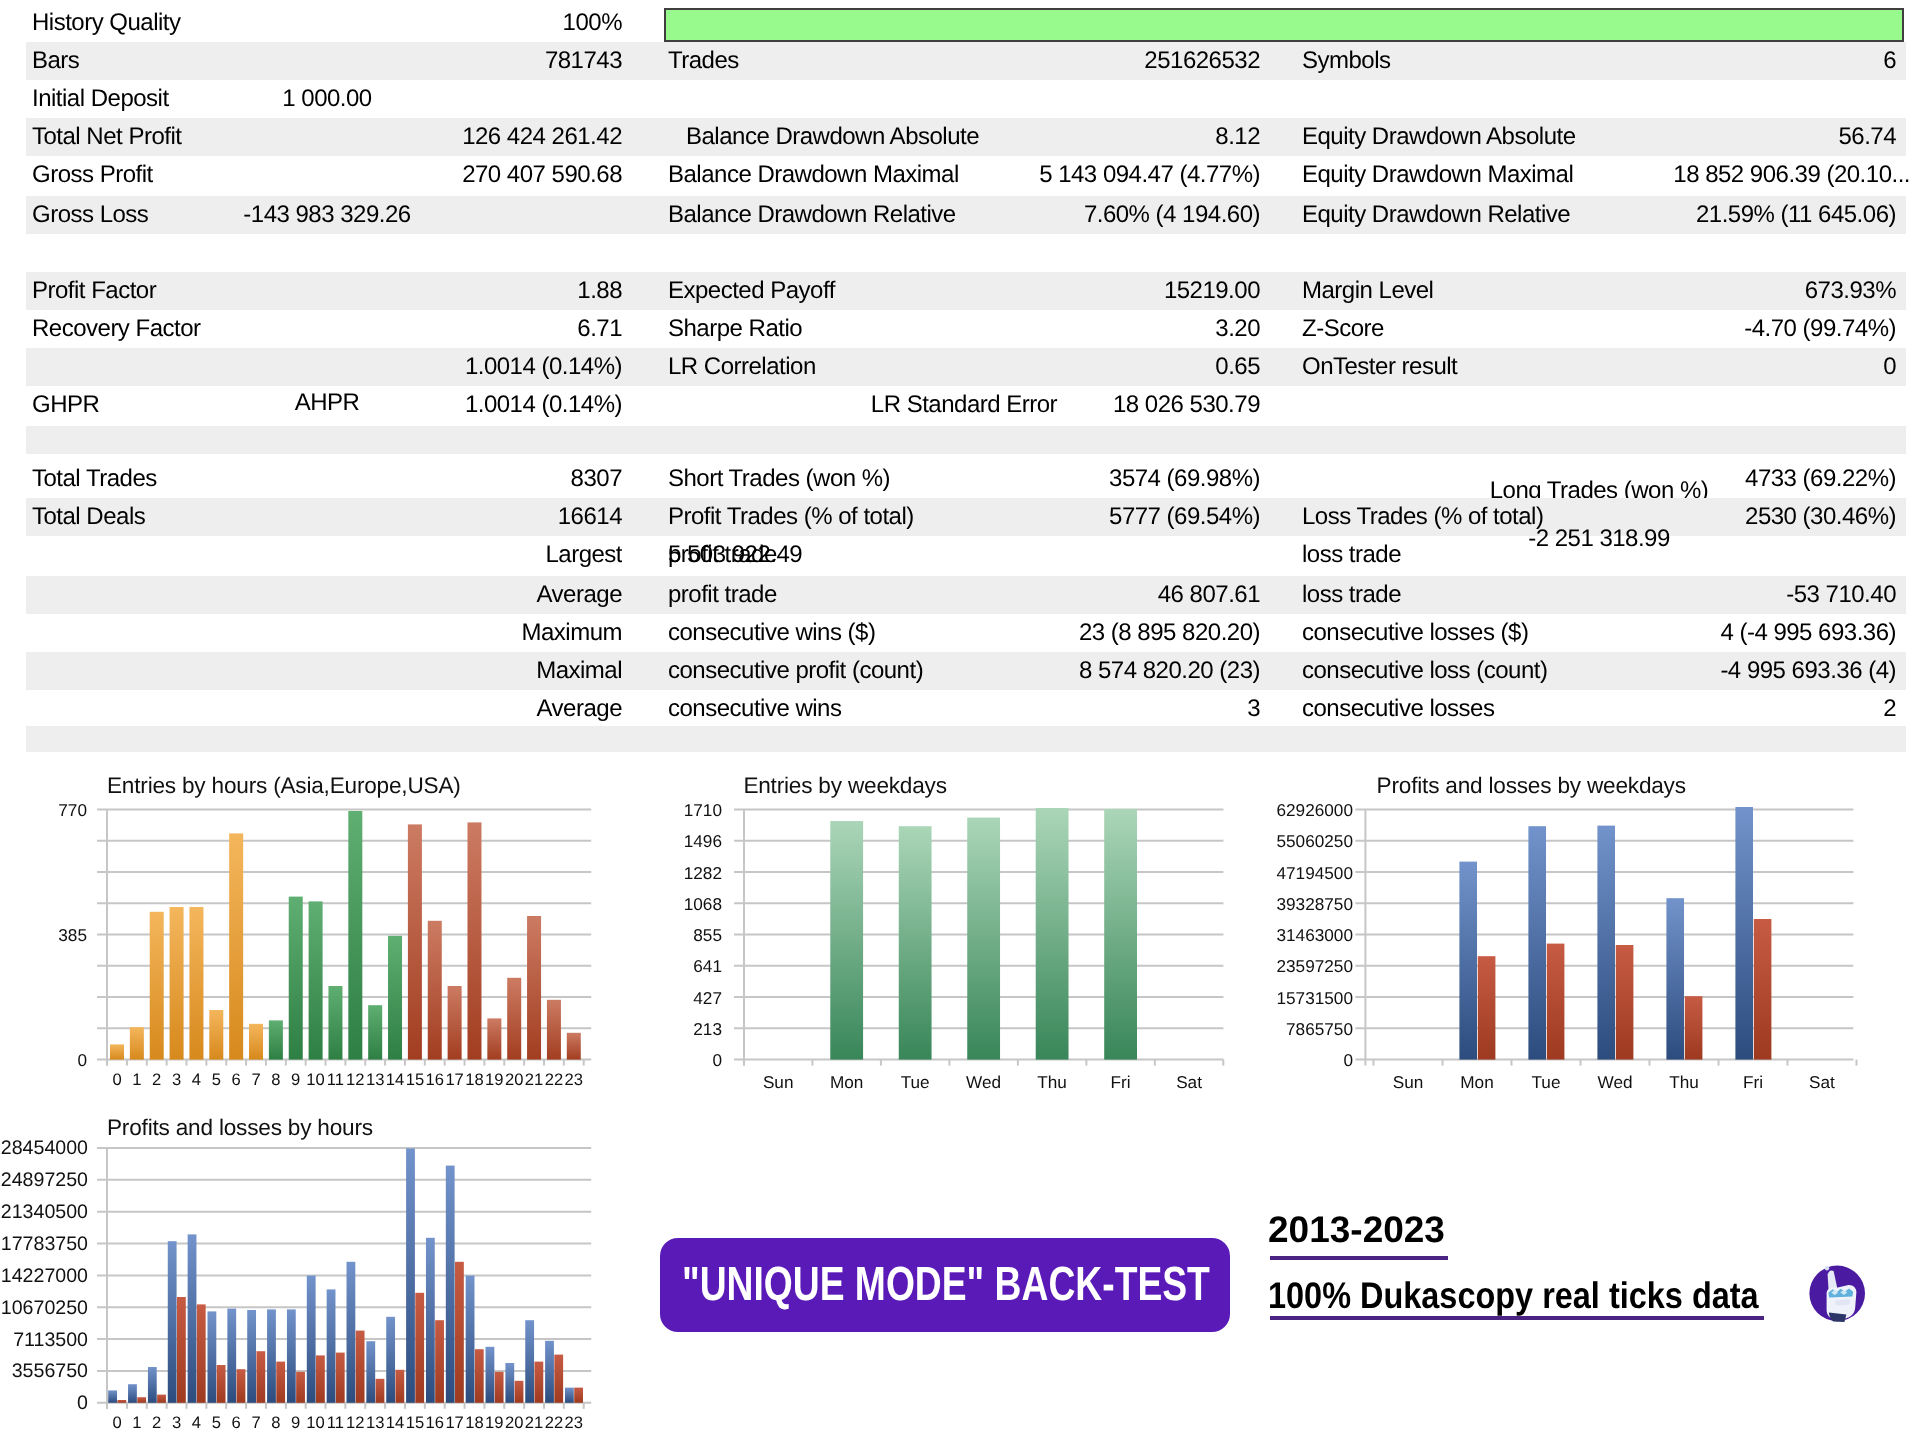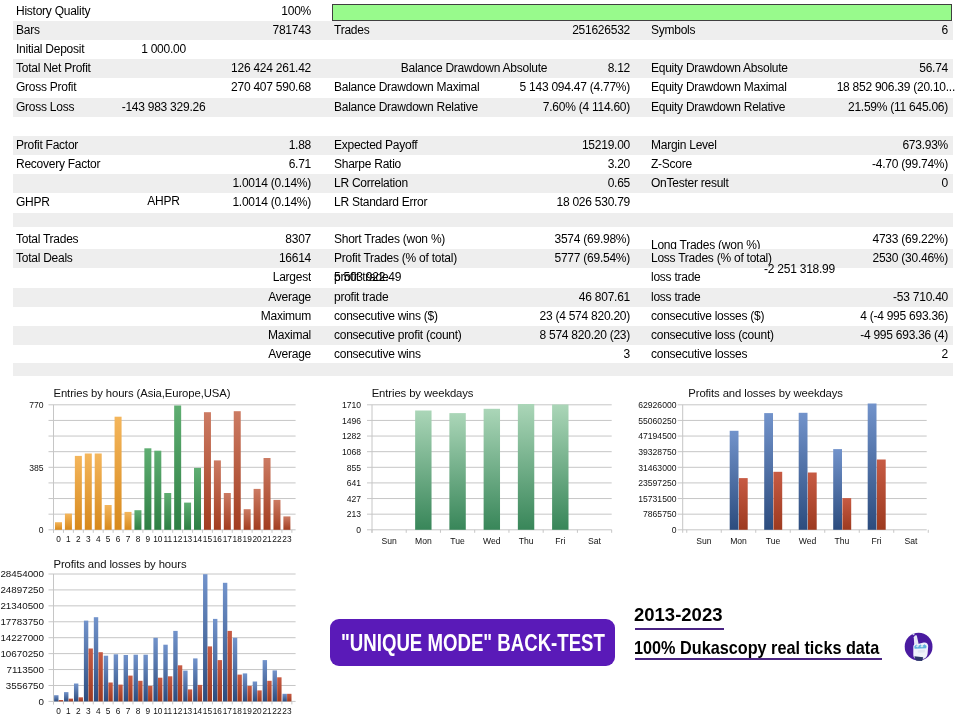--- a/index.html
+++ b/index.html
@@ -23,35 +23,35 @@
 <div class="c" style="top:20.8px;left:16px;width:295px;text-align:right">781743</div>
 <div class="c" style="top:20.8px;left:334px;width:296px;text-align:left">Trades</div>
 <div class="c" style="top:20.8px;left:334px;width:296px;text-align:right">251626532</div>
 <div class="c" style="top:20.8px;left:651px;width:297px;text-align:left">Symbols</div>
 <div class="c" style="top:20.8px;left:651px;width:297px;text-align:right">6</div>
 <div class="c" style="top:40.0px;left:16px;width:295px;text-align:left">Initial Deposit</div>
 <div class="c" style="top:40.0px;left:16px;width:295px;text-align:center">1 000.00</div>
 <div class="gband" style="top:59.2px"></div>
 <div class="c" style="top:59.2px;left:16px;width:295px;text-align:left">Total Net Profit</div>
 <div class="c" style="top:59.2px;left:16px;width:295px;text-align:right">126 424 261.42</div>
-<div class="c" style="top:59.2px;left:326px;width:296px;text-align:center">Balance Drawdown Absolute</div>
+<div class="c" style="top:59.2px;left:343px;width:296px;text-align:left">Balance Drawdown Absolute</div>
 <div class="c" style="top:59.2px;left:334px;width:296px;text-align:right">8.12</div>
 <div class="c" style="top:59.2px;left:651px;width:297px;text-align:left">Equity Drawdown Absolute</div>
 <div class="c" style="top:59.2px;left:651px;width:297px;text-align:right">56.74</div>
 <div class="c" style="top:78.4px;left:16px;width:295px;text-align:left">Gross Profit</div>
 <div class="c" style="top:78.4px;left:16px;width:295px;text-align:right">270 407 590.68</div>
 <div class="c" style="top:78.4px;left:334px;width:296px;text-align:left">Balance Drawdown Maximal</div>
 <div class="c" style="top:78.4px;left:334px;width:296px;text-align:right">5 143 094.47 (4.77%)</div>
 <div class="c" style="top:78.4px;left:651px;width:297px;text-align:left">Equity Drawdown Maximal</div>
 <div class="c" style="top:78.4px;left:651px;width:304px;text-align:right">18 852 906.39 (20.10...</div>
 <div class="gband" style="top:97.6px"></div>
 <div class="c" style="top:97.6px;left:16px;width:295px;text-align:left">Gross Loss</div>
 <div class="c" style="top:97.6px;left:16px;width:295px;text-align:center">-143 983 329.26</div>
 <div class="c" style="top:97.6px;left:334px;width:296px;text-align:left">Balance Drawdown Relative</div>
-<div class="c" style="top:97.6px;left:334px;width:296px;text-align:right">7.60% (4 114.60)</div>
+<div class="c" style="top:97.6px;left:334px;width:296px;text-align:right">7.60% (4 194.60)</div>
 <div class="c" style="top:97.6px;left:651px;width:297px;text-align:left">Equity Drawdown Relative</div>
 <div class="c" style="top:97.6px;left:651px;width:297px;text-align:right">21.59% (11 645.06)</div>
 <div class="gband" style="top:135.5px"></div>
 <div class="c" style="top:135.5px;left:16px;width:295px;text-align:left">Profit Factor</div>
 <div class="c" style="top:135.5px;left:16px;width:295px;text-align:right">1.88</div>
 <div class="c" style="top:135.5px;left:334px;width:296px;text-align:left">Expected Payoff</div>
 <div class="c" style="top:135.5px;left:334px;width:296px;text-align:right">15219.00</div>
 <div class="c" style="top:135.5px;left:651px;width:297px;text-align:left">Margin Level</div>
 <div class="c" style="top:135.5px;left:651px;width:297px;text-align:right">673.93%</div>
 <div class="c" style="top:154.7px;left:16px;width:295px;text-align:left">Recovery Factor</div>
@@ -62,27 +62,27 @@
 <div class="c" style="top:154.7px;left:651px;width:297px;text-align:right">-4.70 (99.74%)</div>
 <div class="gband" style="top:173.9px"></div>
 <div class="c" style="top:192px;left:16px;width:295px;text-align:center">AHPR</div>
 <div class="c" style="top:173.9px;left:16px;width:295px;text-align:right">1.0014 (0.14%)</div>
 <div class="c" style="top:173.9px;left:334px;width:296px;text-align:left">LR Correlation</div>
 <div class="c" style="top:173.9px;left:334px;width:296px;text-align:right">0.65</div>
 <div class="c" style="top:173.9px;left:651px;width:297px;text-align:left">OnTester result</div>
 <div class="c" style="top:173.9px;left:651px;width:297px;text-align:right">0</div>
 <div class="c" style="top:193.1px;left:16px;width:295px;text-align:left">GHPR</div>
 <div class="c" style="top:193.1px;left:16px;width:295px;text-align:right">1.0014 (0.14%)</div>
-<div class="c" style="top:193.1px;left:334px;width:296px;text-align:left">LR Standard Error</div>
+<div class="c" style="top:193.1px;left:334px;width:296px;text-align:center">LR Standard Error</div>
 <div class="c" style="top:193.1px;left:334px;width:296px;text-align:right">18 026 530.79</div>
 <div class="c" style="top:230.0px;left:16px;width:295px;text-align:left">Total Trades</div>
 <div class="c" style="top:230.0px;left:16px;width:295px;text-align:right">8307</div>
 <div class="c" style="top:230.0px;left:334px;width:296px;text-align:left">Short Trades (won %)</div>
 <div class="c" style="top:230.0px;left:334px;width:296px;text-align:right">3574 (69.98%)</div>
-<div class="c" style="top:236px;left:651px;width:297px;text-align:left">Long Trades (won %)</div>
+<div class="c" style="top:236px;left:651px;width:297px;text-align:center">Long Trades (won %)</div>
 <div class="c" style="top:230.0px;left:651px;width:297px;text-align:right">4733 (69.22%)</div>
 <div class="gband" style="top:249.2px"></div>
 <div class="c" style="top:249.2px;left:16px;width:295px;text-align:left">Total Deals</div>
 <div class="c" style="top:249.2px;left:16px;width:295px;text-align:right">16614</div>
 <div class="c" style="top:249.2px;left:334px;width:296px;text-align:left">Profit Trades (% of total)</div>
 <div class="c" style="top:249.2px;left:334px;width:296px;text-align:right">5777 (69.54%)</div>
 <div class="c" style="top:249.2px;left:651px;width:297px;text-align:left">Loss Trades (% of total)</div>
 <div class="c" style="top:249.2px;left:651px;width:297px;text-align:right">2530 (30.46%)</div>
 <div class="c" style="top:268.4px;left:16px;width:295px;text-align:right">Largest</div>
 <div class="c" style="top:268.4px;left:334px;width:296px;text-align:left">profit trade</div>
@@ -90,21 +90,21 @@
 <div class="c" style="top:268.4px;left:651px;width:297px;text-align:left">loss trade</div>
 <div class="c" style="top:260px;left:651px;width:297px;text-align:center">-2 251 318.99</div>
 <div class="gband" style="top:287.6px"></div>
 <div class="c" style="top:287.6px;left:16px;width:295px;text-align:right">Average</div>
 <div class="c" style="top:287.6px;left:334px;width:296px;text-align:left">profit trade</div>
 <div class="c" style="top:287.6px;left:334px;width:296px;text-align:right">46 807.61</div>
 <div class="c" style="top:287.6px;left:651px;width:297px;text-align:left">loss trade</div>
 <div class="c" style="top:287.6px;left:651px;width:297px;text-align:right">-53 710.40</div>
 <div class="c" style="top:306.8px;left:16px;width:295px;text-align:right">Maximum</div>
 <div class="c" style="top:306.8px;left:334px;width:296px;text-align:left">consecutive wins ($)</div>
-<div class="c" style="top:306.8px;left:334px;width:296px;text-align:right">23 (4 574 820.20)</div>
+<div class="c" style="top:306.8px;left:334px;width:296px;text-align:right">23 (8 895 820.20)</div>
 <div class="c" style="top:306.8px;left:651px;width:297px;text-align:left">consecutive losses ($)</div>
 <div class="c" style="top:306.8px;left:651px;width:297px;text-align:right">4 (-4 995 693.36)</div>
 <div class="gband" style="top:326.0px"></div>
 <div class="c" style="top:326.0px;left:16px;width:295px;text-align:right">Maximal</div>
 <div class="c" style="top:326.0px;left:334px;width:296px;text-align:left">consecutive profit (count)</div>
 <div class="c" style="top:326.0px;left:334px;width:296px;text-align:right">8 574 820.20 (23)</div>
 <div class="c" style="top:326.0px;left:651px;width:297px;text-align:left">consecutive loss (count)</div>
 <div class="c" style="top:326.0px;left:651px;width:297px;text-align:right">-4 995 693.36 (4)</div>
 <div class="c" style="top:345.2px;left:16px;width:295px;text-align:right">Average</div>
 <div class="c" style="top:345.2px;left:334px;width:296px;text-align:left">consecutive wins</div>

